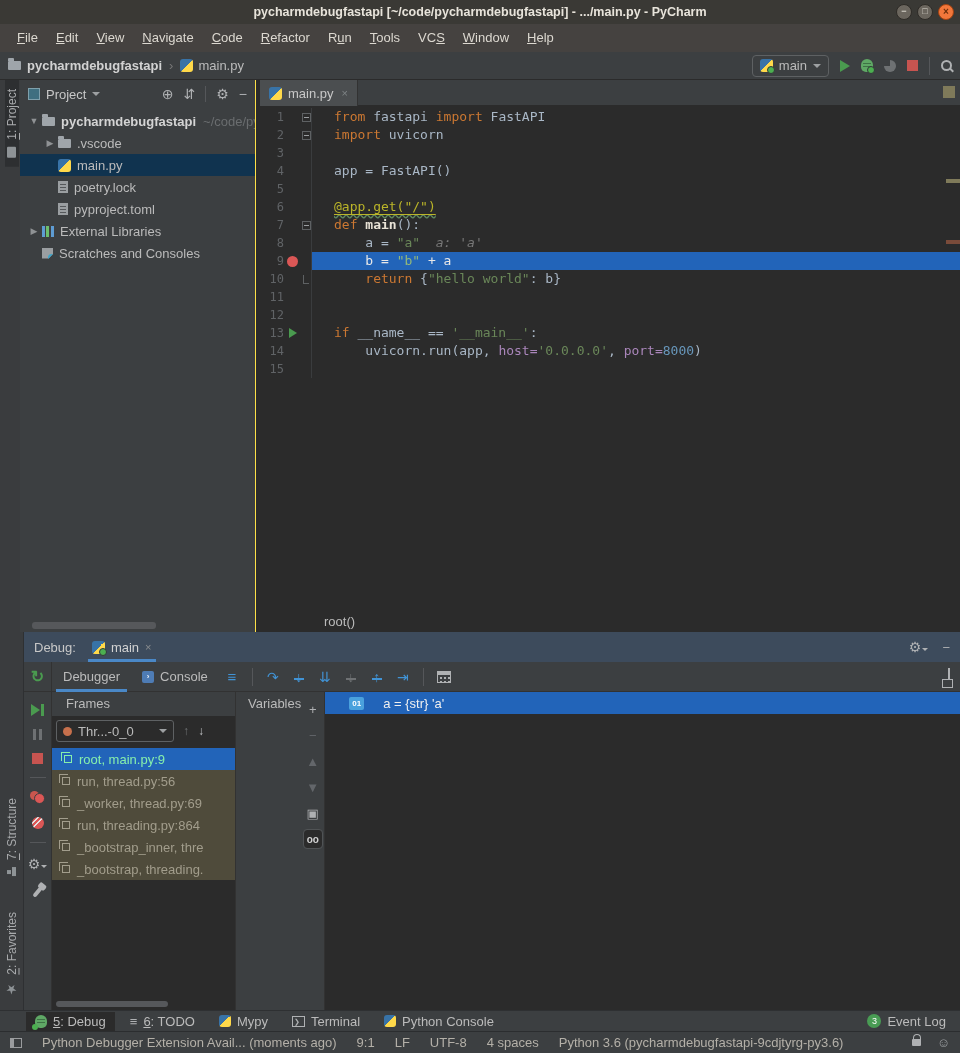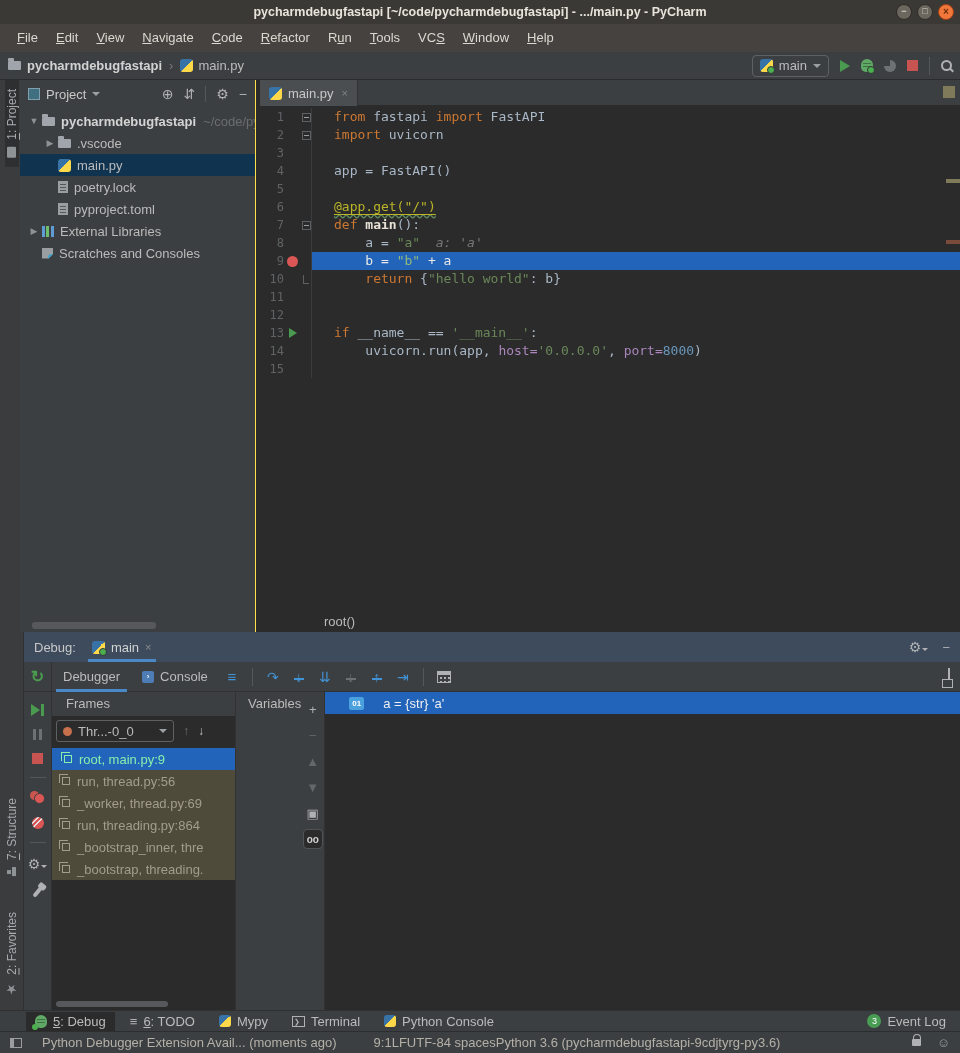--- a/index.html
+++ b/index.html
@@ -624,21 +624,21 @@
     </div>
   <div class="bb-right">
     <span class="badge-green">3</span>
     <span>Event Log</span>
   </div>
 </div>
 
 <div class="statusbar">
   <span class="sb-winicon"></span>
   <span>Python Debugger Extension Avail... (moments ago)</span>
-  <div id="status-segments" style="display:flex;align-items:center;margin-left:17px;">
+  <div id="status-segments" style="display:flex;align-items:center;gap:20px;">
       <span>9:1</span>
       <span>LF</span>
       <span>UTF-8</span>
       <span>4 spaces</span>
       <span>Python 3.6 (pycharmdebugfastapi-9cdjtyrg-py3.6)</span>
     </div>
   <div class="sb-right">
     <span class="lock-icon"></span>
     <span class="hector-icon">☺</span>
   </div>

